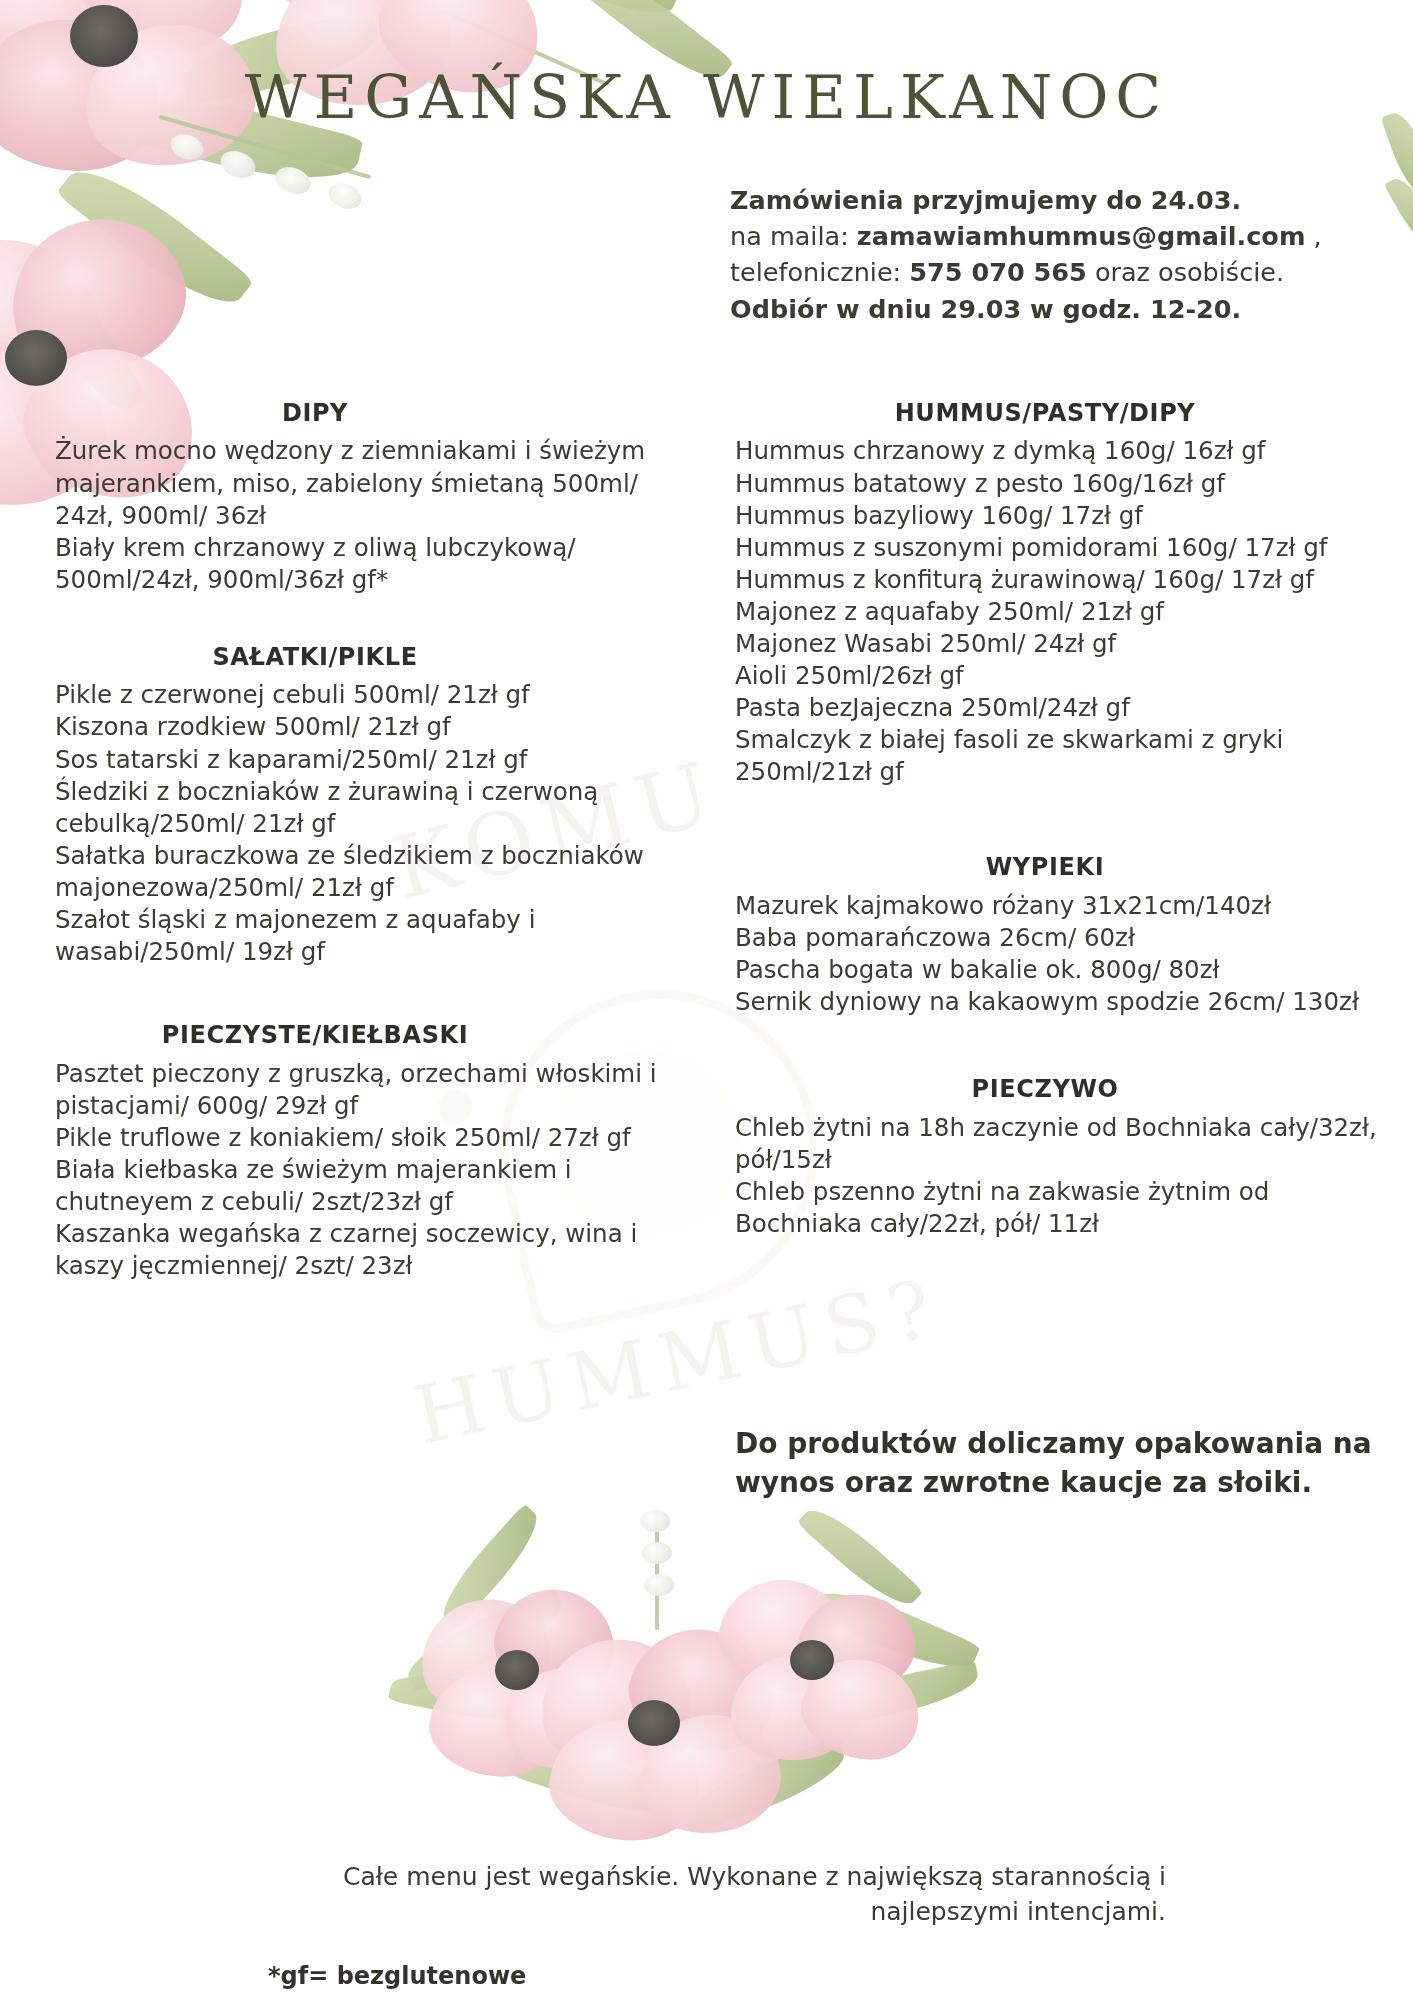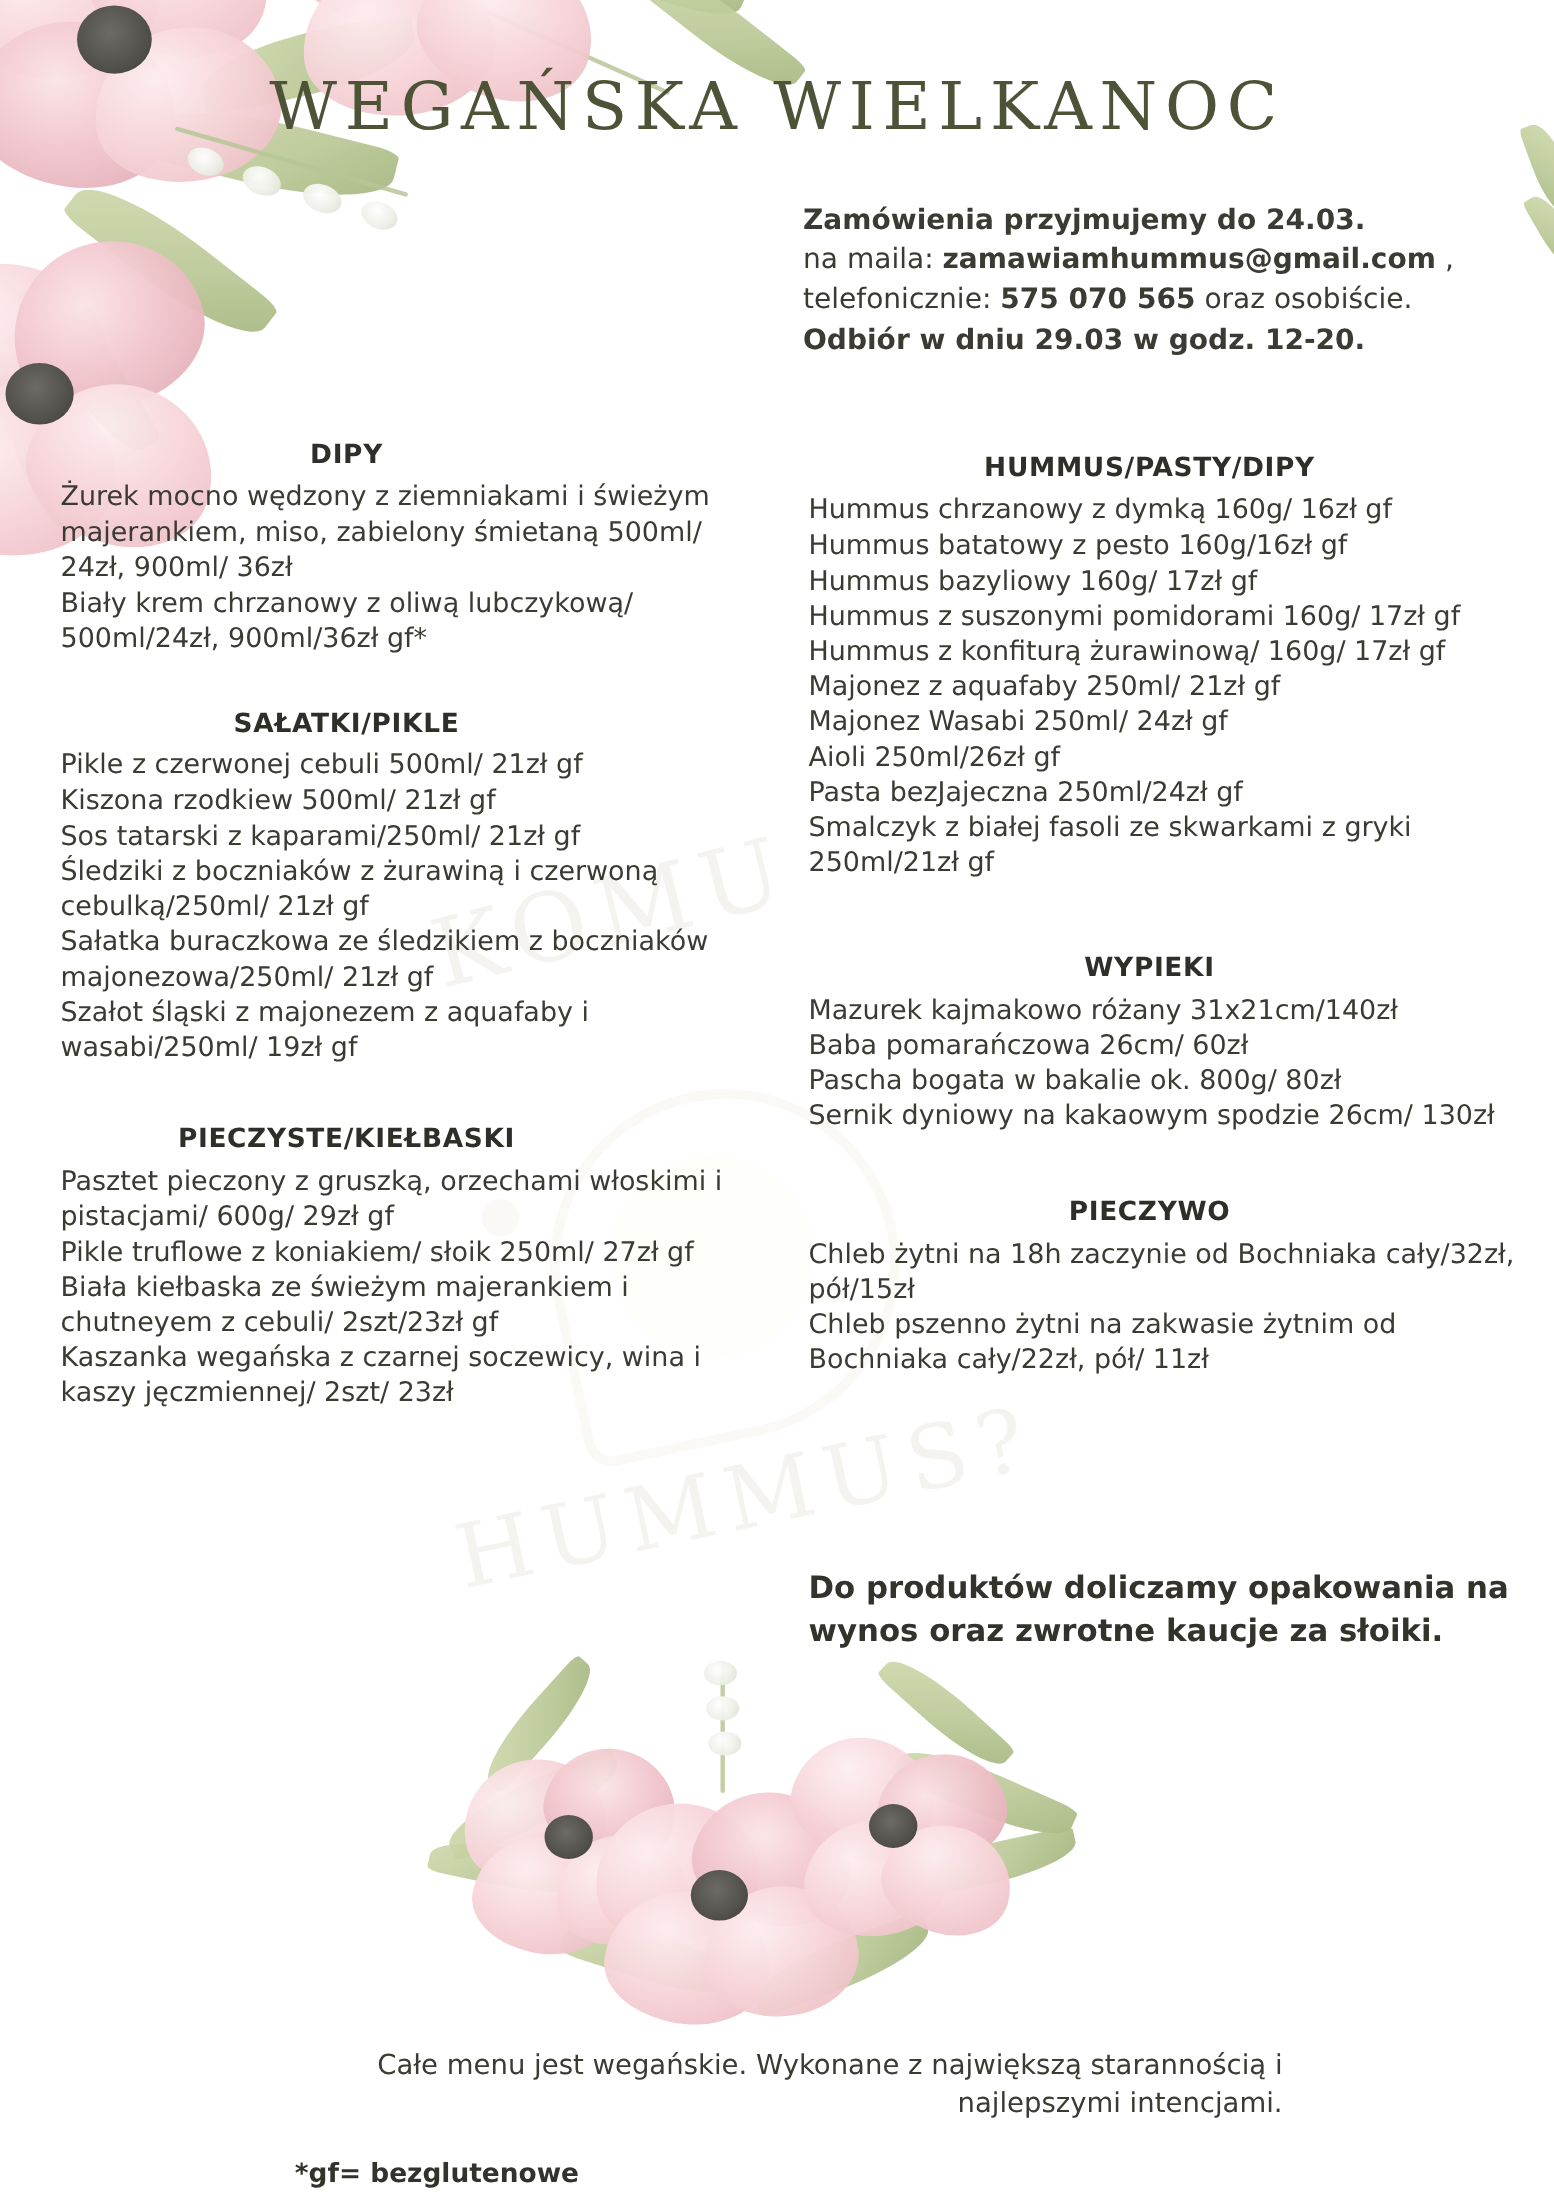--- a/index.html
+++ b/index.html
@@ -128,21 +128,21 @@
   .sec { margin-bottom: 34px; }
   .sec-head {
     text-align: center;
     font-weight: bold;
     font-size: 24px;
     letter-spacing: .6px;
     margin-bottom: 6px;
     color: #2f2f29;
   }
   .sec-head.left-off { padding-right: 120px; }
-  .sec-head.right-off { padding-right: 40px; margin-top: 12px; }
+  .sec-head.right-off { padding-right: 40px; }
   .item { margin: 0; }
 
   .note {
     position: absolute;
     left: 735px;
     top: 1425px;
     width: 650px;
     font-size: 28px;
     line-height: 1.38;
     font-weight: bold;

